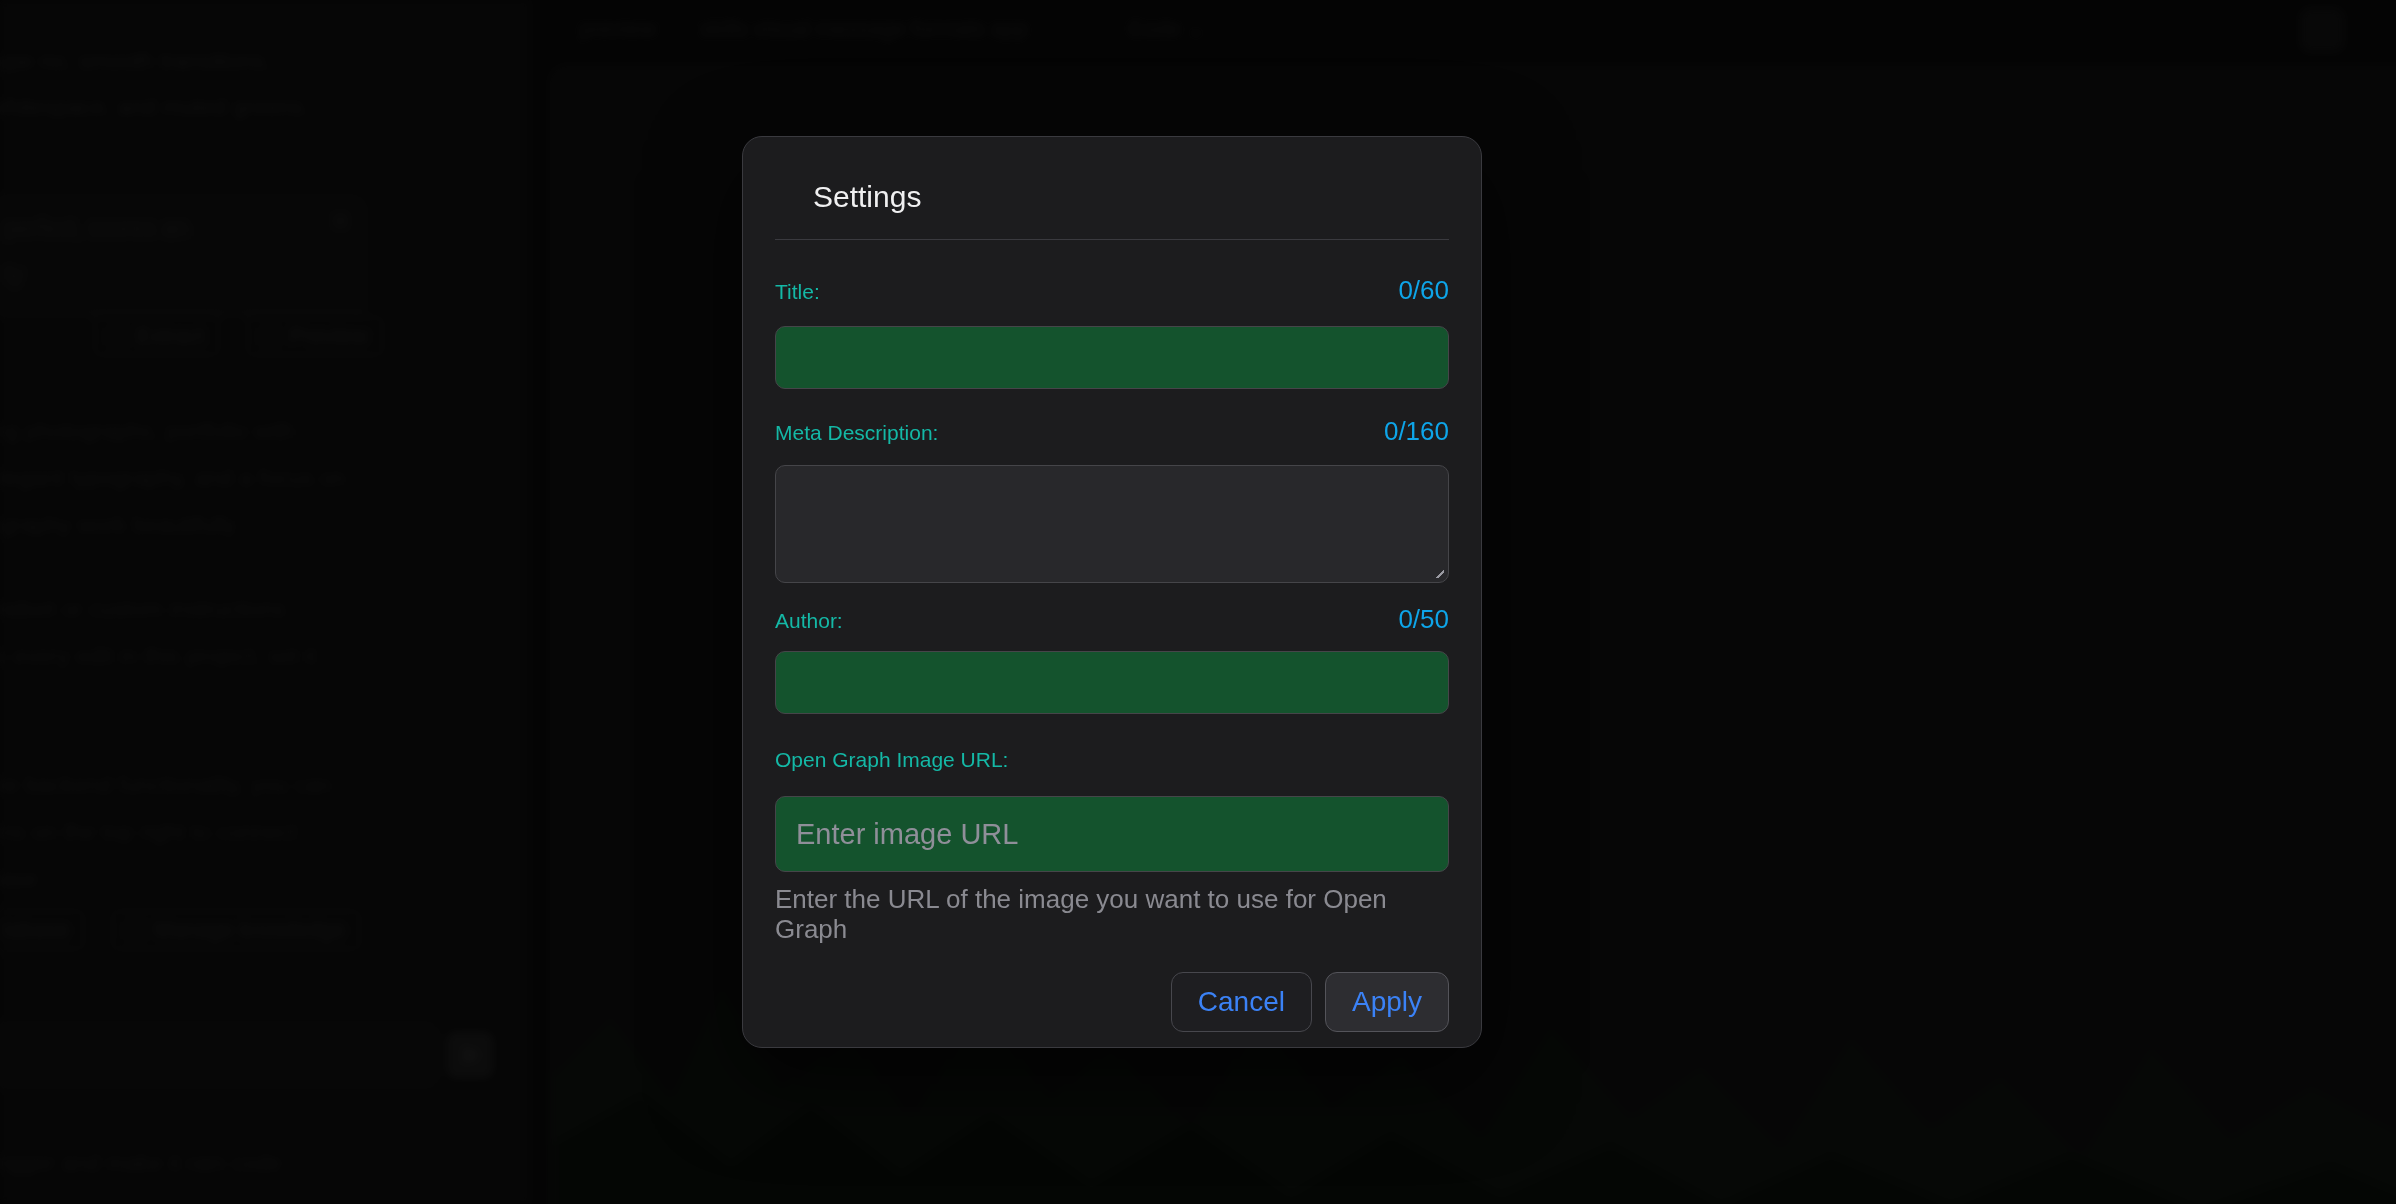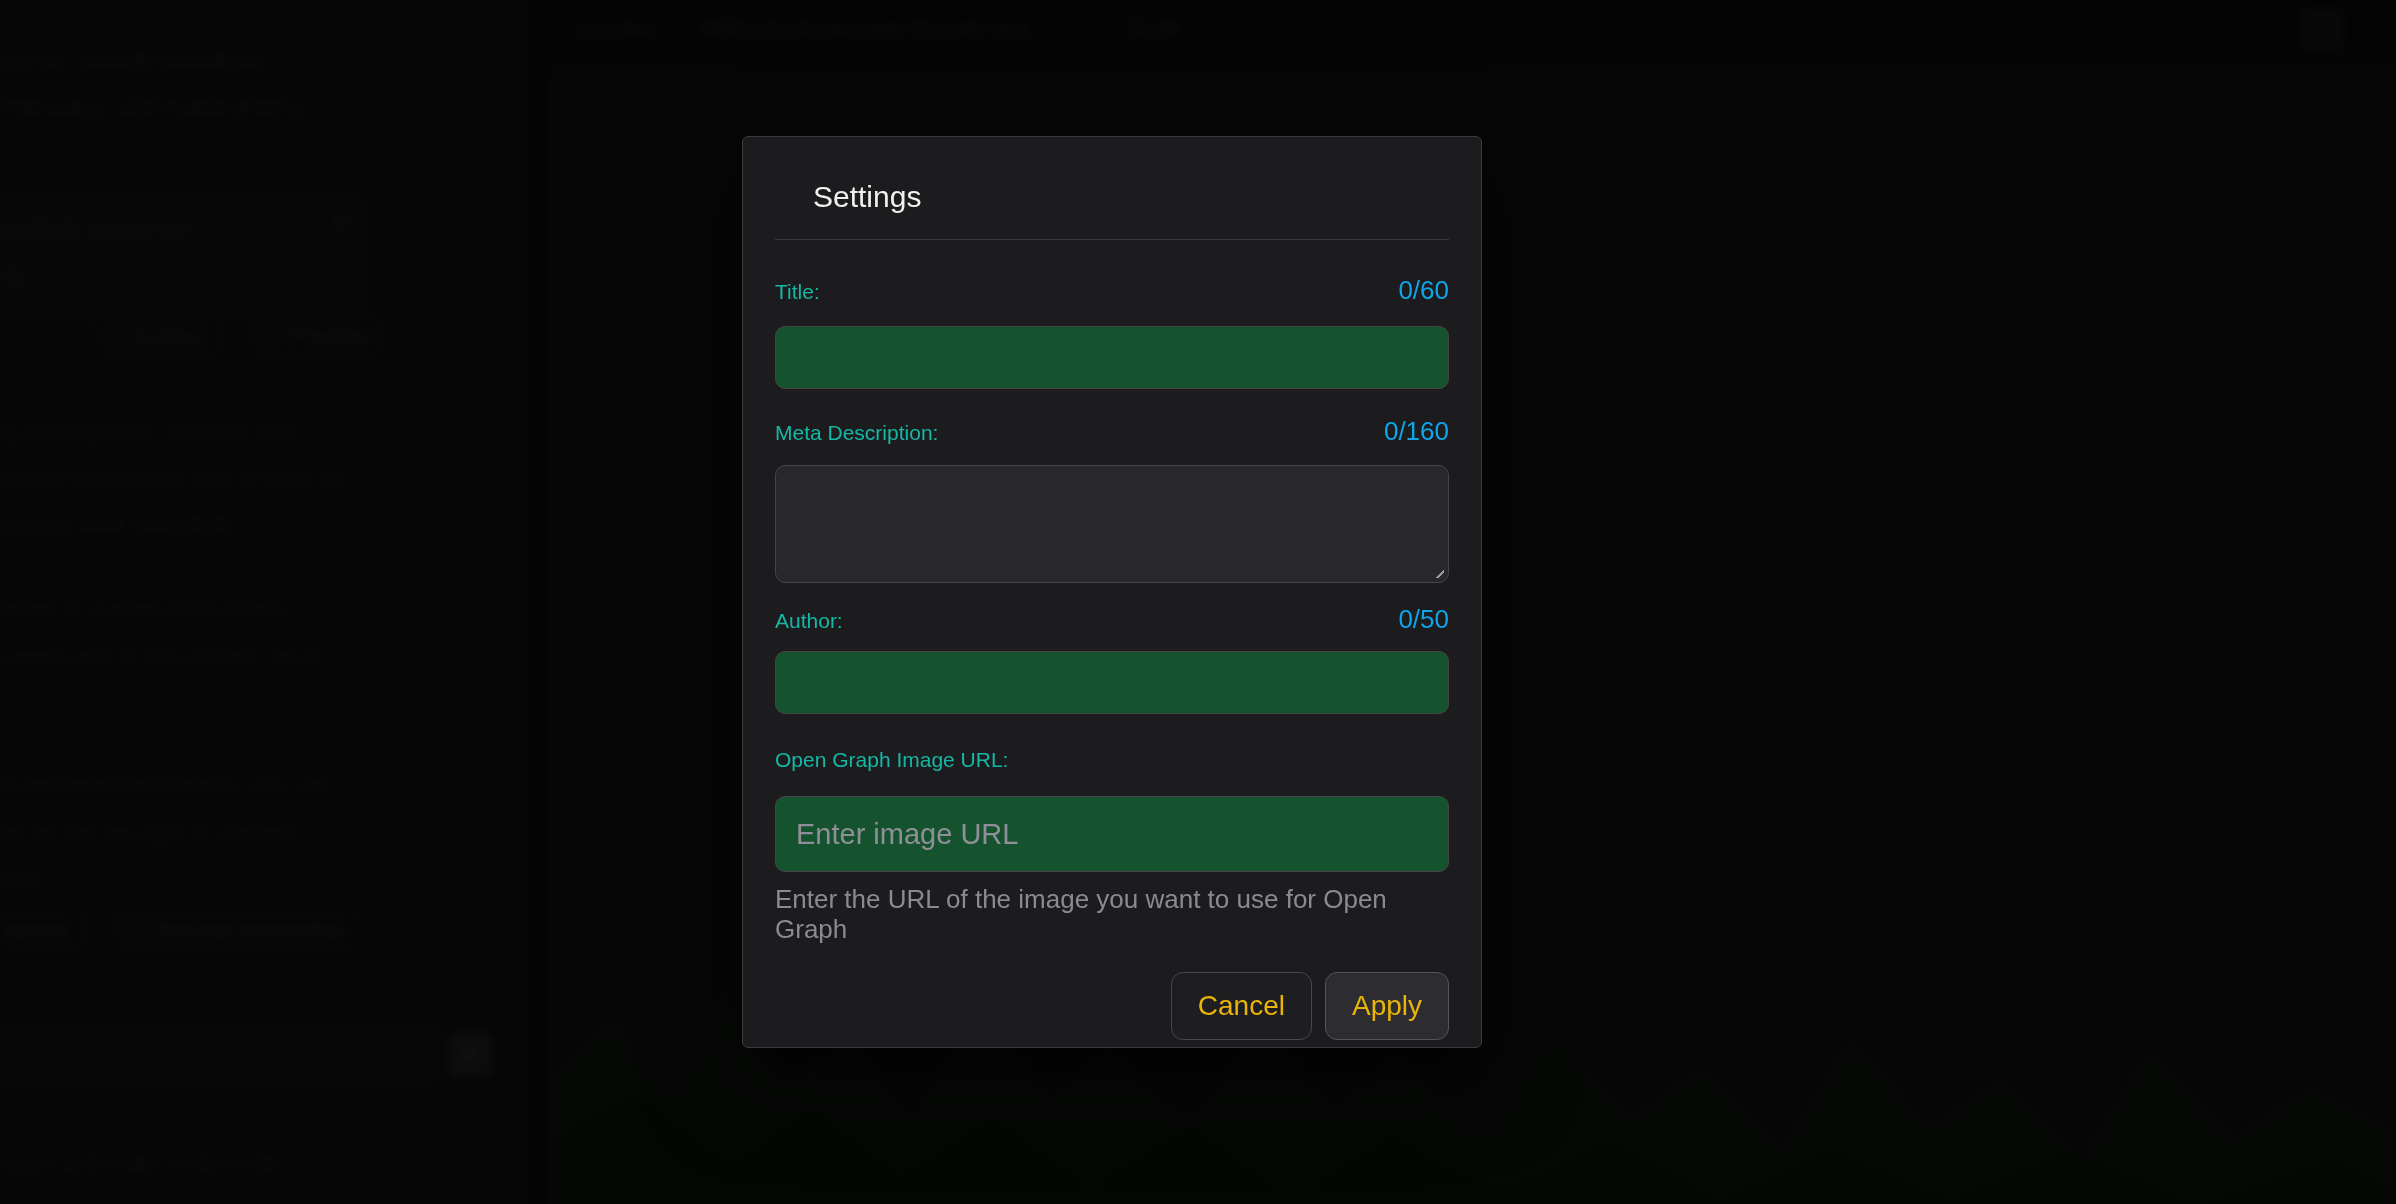--- a/index.html
+++ b/index.html
@@ -43,21 +43,21 @@
   .bg-ghostbox{position:absolute;left:50px;top:589px;width:52px;height:52px;
                border:1px solid #202020;border-radius:10px;}
   .bg-forest{position:absolute;left:0;bottom:0;width:100%;height:340px;}
 
   
   .overlay{position:absolute;inset:0;background:rgba(4,4,4,0.55);}
 
   
   .modal{position:absolute;left:742px;top:136px;width:740px;height:912px;
          box-sizing:border-box;background:#1c1c1e;border:1px solid #3a3a3f;
-         border-radius:6px;box-shadow:0 30px 90px rgba(0,0,0,.65);
+         border-radius:20px;box-shadow:0 30px 90px rgba(0,0,0,.65);
          padding:0 32px;color:#f2f2f3;}
   .m-title{margin:42px 0 0 38px;font-size:30px;line-height:36px;font-weight:500;color:#f0f0f1;}
   .m-divider{height:1px;background:#3a3a3f;margin-top:24px;border:none;}
   .label-row{display:flex;justify-content:space-between;align-items:baseline;}
   .label-row.r1{margin-top:34px;} .label-row.r2{margin-top:26px;}
   .label-row.r3{margin-top:20px;} .label-row.r4{margin-top:28px;}
   .f-label{font-size:21px;line-height:36px;color:#14b8a6;}
   .f-counter{font-size:26px;color:#0ea5e9;}
   .f-input{display:block;width:100%;box-sizing:border-box;height:63px;margin-top:16px;
            background:#14532d;border:1px solid #454549;border-radius:10px;
@@ -69,22 +69,22 @@
               background:#28282b;border:1px solid #454549;border-radius:10px;
               padding:14px 20px;font-size:29px;color:#e8e8ea;outline:none;
               font-family:"Liberation Sans",sans-serif;}
   .resize-handle{position:absolute;right:5px;bottom:5px;width:16px;height:16px;
                  background:repeating-linear-gradient(-45deg,transparent 0 4px,#9a9aa2 4px 6px,transparent 6px 9px);
                  clip-path:polygon(100% 0,100% 100%,0 100%);}
   .f-input.url{height:76px;margin-top:18px;font-size:29px;}
   .f-input::placeholder,.f-textarea::placeholder{color:#8f8f99;}
   .m-helper{margin-top:12px;font-size:26px;line-height:30px;color:#8a8a91;}
   .m-actions{display:flex;justify-content:flex-end;gap:13px;margin-top:28px;}
-  .m-btn{height:68px;border-radius:12px;font-size:28px;padding:0 26px;
-         font-family:"Liberation Sans",sans-serif;color:#eab308;cursor:pointer;}
+  .m-btn{height:60px;border-radius:12px;font-size:28px;padding:0 26px;
+         font-family:"Liberation Sans",sans-serif;color:#3b82f6;cursor:pointer;}
   .m-btn.cancel{background:#1e1e21;border:1px solid #47474d;}
   .m-btn.apply{background:#2d2d31;border:1px solid #54545a;}
 </style>
 </head>
 <body>
 
 <div class="stage">
 
   <div class="bg">
 

